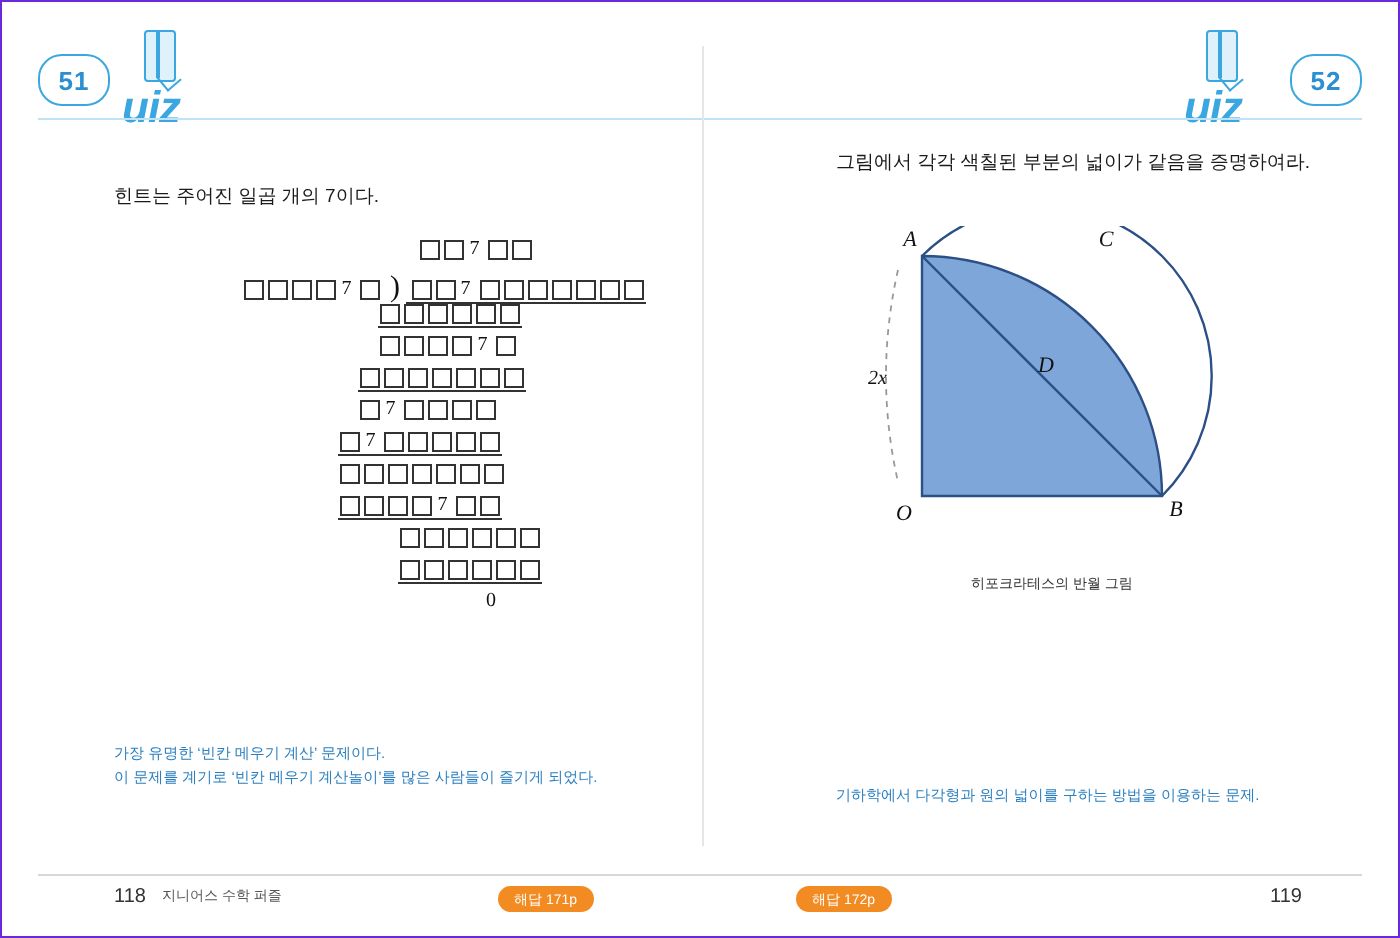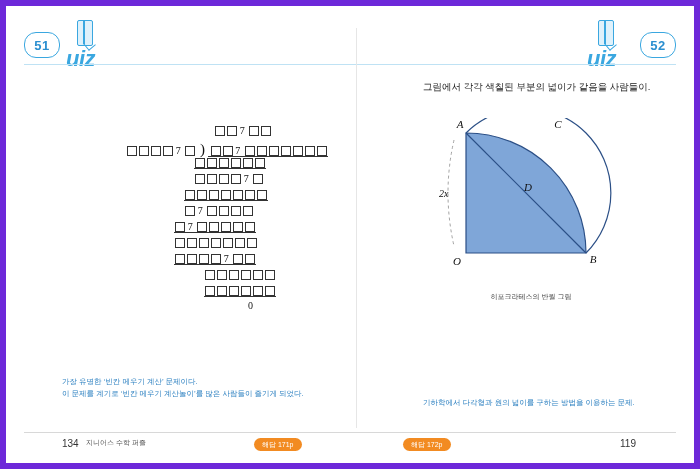--- a/index.html
+++ b/index.html
@@ -12,21 +12,21 @@
     background: #ffffff;
     font-family: "Liberation Sans", sans-serif;
     overflow: hidden;
   }
   .page {
     position: relative;
     width: 700px;
     height: 469px;
     background: #ffffff;
     box-sizing: border-box;
-    border: 6px solid #6d28d9;
+    border: 1px solid #6d28d9;
   }
   
   .hdr {
     position: absolute;
     top: 22px;
     height: 34px;
     display: flex;
     align-items: center;
   }
   .hdr-left { left: 18px; }
@@ -192,21 +192,21 @@
     height: 1px;
     background: #d8d8d8;
   }
   .pg {
     position: absolute;
     bottom: 14px;
     font-size: 10px;
     color: #333;
   }
   #pg-left { left: 56px; }
-  #pg-right { right: 58px; margin-top: 34px; }
+  #pg-right { right: 48px; margin-top: 34px; }
   .booktitle {
     position: absolute;
     bottom: 15px;
     left: 80px;
     font-size: 7px;
     color: #555;
   }
   .pill {
     position: absolute;
     bottom: 12px;
@@ -247,20 +247,21 @@
           <span class="tail"></span>
       </span>
       <span class="quiz-word">uiz</span>
     </div>
     <div class="num-bubble">52</div>
   </div>
 
   <div class="hdr-rule"></div>
   <div class="center-rule"></div>
 
+  <div class="prompt" id="prompt-left-2">힌트는 주어진 일곱 개의 7이다.</div>
 
   <div class="division">
     <div class="drow">
       <span class="cells" style="margin-left:88px">
         <span class="box"></span><span class="box"></span><span class="dig">7</span><span class="box"></span><span class="box"></span>
       </span>
     </div>
     <div class="drow">
       <span class="cells">
         <span class="box"></span><span class="box"></span><span class="box"></span><span class="box"></span><span class="dig">7</span><span class="box"></span>
@@ -313,21 +314,21 @@
     <div class="drow">
       <span class="cells ul" style="margin-left:78px">
         <span class="box"></span><span class="box"></span><span class="box"></span><span class="box"></span><span class="box"></span><span class="box"></span>
       </span>
     </div>
     <div class="drow">
       <span style="display:inline-block;margin-left:122px;font-size:10px;">0</span>
     </div>
   </div>
 
-  <div class="prompt" id="prompt-right">그림에서 각각 색칠된 부분의 넓이가 같음을 사람들이.</div>
+  <div class="prompt" id="prompt-right">그림에서 각각 색칠된 부분의 넓이가 같음을 증명하여라.</div>
 
   <div class="figwrap">
     <svg width="190" height="165" viewBox="0 0 190 165">
 
       <path d="M 30 135 L 30 15 A 120 120 0 0 1 150 135 Z" fill="#7fa6d8" stroke="#2b4f86" stroke-width="1.2"></path>
 
       <path d="M 30 15 A 84.85 84.85 0 0 1 150 135 A 84.85 84.85 0 0 0 30 15 Z" fill="#ffffff" stroke="#2b4f86" stroke-width="1.2"></path>
 
       <line x1="30" y1="15" x2="150" y2="135" stroke="#2b4f86" stroke-width="1.2"></line>
 
@@ -341,19 +342,19 @@
       <text x="3" y="79" font-family="Liberation Serif, serif" font-size="10" font-style="italic" fill="#111">2x</text>
     </svg>
   </div>
   <div class="figcap">히포크라테스의 반월 그림</div>
 
   <div class="note" id="note-left" style="white-space:pre-line">가장 유명한 ‘빈칸 메우기 계산’ 문제이다.
 이 문제를 계기로 ‘빈칸 메우기 계산놀이’를 많은 사람들이 즐기게 되었다.</div>
   <div class="note" id="note-right">기하학에서 다각형과 원의 넓이를 구하는 방법을 이용하는 문제.</div>
 
   <div class="footer-rule"></div>
-  <div class="pg" id="pg-left">134</div>
+  <div class="pg" id="pg-left">118</div>
   <div class="booktitle">지니어스 수학 퍼즐</div>
   <div class="pill" id="pill-left">해답 171p</div>
   <div class="pill" id="pill-right">해답 172p</div>
   <div class="pg" id="pg-right">119</div>
 
 </div>
 
 </body></html>

